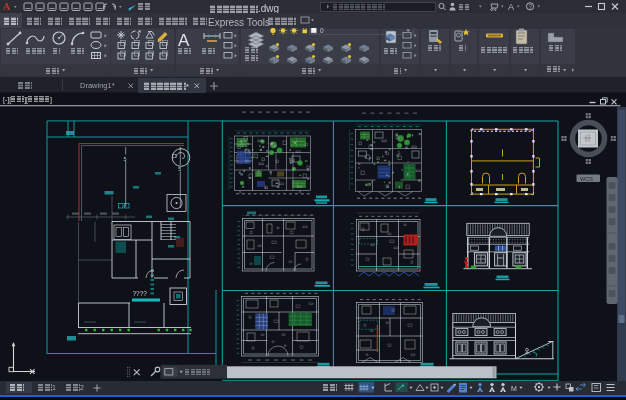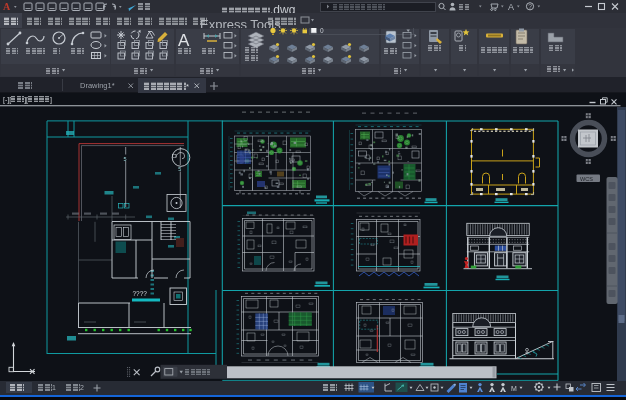--- a/index.html
+++ b/index.html
@@ -29,21 +29,21 @@
 <rect x="84" y="3" width="8" height="7.5" rx="1" fill="none" stroke="#a9aeb6" stroke-width="1"></rect>
 <path d="M85.5 8.5h5" stroke="#a9aeb6" stroke-width="0.8"></path>
 <rect x="96" y="3" width="8" height="7.5" rx="1" fill="none" stroke="#a9aeb6" stroke-width="1"></rect>
 <path d="M97.5 8.5h5" stroke="#a9aeb6" stroke-width="0.8"></path>
 <path d="M107 4c-2.5 0-3.5 2-3.5 3.5l2-1.2m-2 1.2l.6 2.2" stroke="#a9aeb6" stroke-width="1.1" fill="none"></path>
 <path d="M112 4c2.5 0 3.5 2 3.5 3.5l-2-1.2m2 1.2l-.6 2.2" stroke="#a9aeb6" stroke-width="1.1" fill="none"></path>
 <path d="M119 6l2.6 0-1.3 2z" fill="#8d929a"></path>
 <path d="M127 9l9-4-7 6-0.4-2.5z" fill="#3fa7d6"></path>
 </svg>
 <i class="zh abs" style="left:138px;top:3px;width:13px;height:7px;color:#b4b9c0"></i>
-<div class="abs" style="left:222px;top:2.5px;color:#c9cdd3;font-size:12px"><i class="zh" style="width:48px;height:8px;vertical-align:-1px"></i><span style="letter-spacing:0">.dwg</span></div>
+<div class="abs" style="left:210px;top:2.5px;color:#c9cdd3;font-size:10px"><i class="zh" style="width:48px;height:8px;vertical-align:-1px"></i><span style="letter-spacing:0">.dwg</span></div>
 <div class="abs" style="left:320px;top:2px;width:116px;height:9.5px;background:#1b1d24;border:1px solid #40434c"></div>
 <svg class="abs" style="left:320px;top:0" width="306" height="13" viewBox="320 0 306 13">
 <path d="M327 4.5l2.2 2-2.2 2z" fill="#7e838b"></path>
 </svg>
 <i class="zs abs" style="left:333px;top:4px;width:52px;height:6px;color:#696e77"></i>
 <svg class="abs" style="left:436px;top:0" width="190" height="13" viewBox="436 0 190 13">
 <circle cx="441.5" cy="6" r="2.6" fill="none" stroke="#aeb3ba" stroke-width="1"></circle>
       <path d="M443.5 8l2 2" stroke="#aeb3ba" stroke-width="1"></path>
 <circle cx="452.5" cy="4.5" r="1.8" fill="#aeb3ba"></circle>
       <path d="M449.5 10.5c0-2 1.4-3.2 3-3.2s3 1.2 3 3.2z" fill="#aeb3ba"></path>
@@ -64,21 +64,21 @@
 <div class="abs" style="left:0;top:13px;width:22px;height:15px;background:#3e414c"></div>
 <i class="zh abs" style="left:4px;top:17px;width:14px;height:7.5px;color:#e8eaee"></i>
 <i class="zh abs" style="left:27px;top:17px;width:14px;height:7.5px;color:#b3b7bd"></i>
 <i class="zh abs" style="left:48px;top:17px;width:14px;height:7.5px;color:#b3b7bd"></i>
 <i class="zh abs" style="left:69px;top:17px;width:21px;height:7.5px;color:#b3b7bd"></i>
 <i class="zh abs" style="left:96px;top:17px;width:14px;height:7.5px;color:#b3b7bd"></i>
 <i class="zh abs" style="left:117px;top:17px;width:14px;height:7.5px;color:#b3b7bd"></i>
 <i class="zh abs" style="left:138px;top:17px;width:14px;height:7.5px;color:#b3b7bd"></i>
 <i class="zh abs" style="left:159px;top:17px;width:28px;height:7.5px;color:#b3b7bd"></i>
 <i class="zh abs" style="left:193px;top:17px;width:14px;height:7.5px;color:#b3b7bd"></i>
-<div class="abs" style="left:200px;top:16.5px;color:#b3b7bd;font-size:13px">Express Tools</div>
+<div class="abs" style="left:208px;top:16.5px;color:#b3b7bd;font-size:10px">Express Tools</div>
 <i class="zh abs" style="left:268px;top:17px;width:28px;height:7.5px;color:#b3b7bd"></i>
 <svg class="abs" style="left:300px;top:16px" width="16" height="10">
       <rect x="1" y="1" width="8" height="6" fill="none" stroke="#8d929a"></rect>
       <path d="M11 3l3 0-1.5 2.4z" fill="#8d929a"></path>
     </svg>
 <div class="abs" style="left:0;top:28px;width:626px;height:49px;background:#32343d"></div>
 <div class="abs" style="left:1px;top:28.5px;width:109px;height:47.5px;background:#3a3d47"></div>
 <div class="abs" style="left:1px;top:63.5px;width:109px;height:12.5px;background:#34363f"></div>
 <div class="abs" style="left:111px;top:28.5px;width:63px;height:47.5px;background:#3a3d47"></div>
 <div class="abs" style="left:111px;top:63.5px;width:63px;height:12.5px;background:#34363f"></div>

